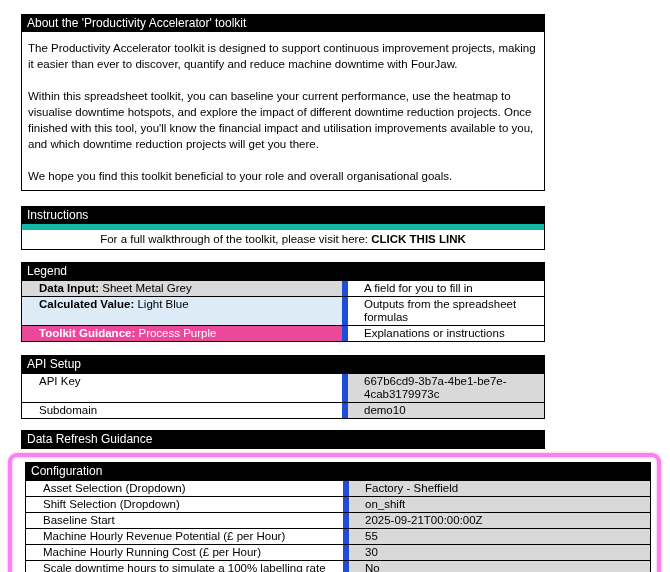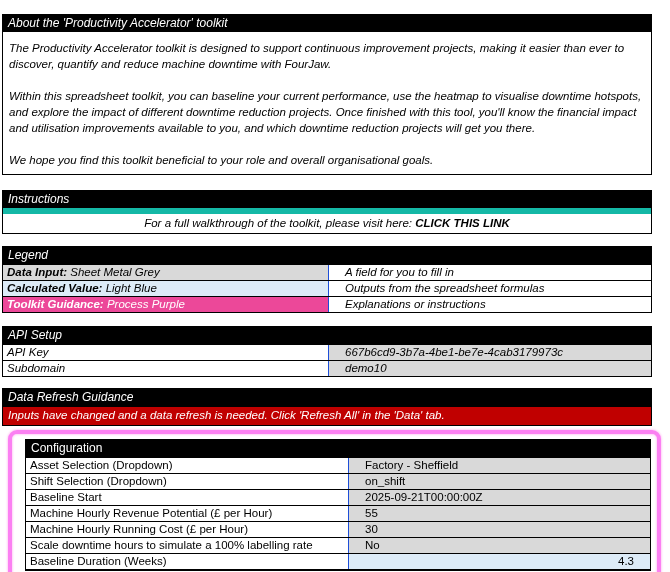--- a/index.html
+++ b/index.html
@@ -4,36 +4,36 @@
 <style>
   * { box-sizing: border-box; }
   html, body { margin: 0; padding: 0; }
   body {
     width: 670px; height: 572px; overflow: hidden;
     background: #ffffff; color: #000;
     font-family: "Liberation Sans", sans-serif;
     font-size: 11.5px;
   }
   .page { position: relative; width: 670px; height: 572px; padding-top: 14px; }
-  .sect { margin-left: 2px; width: 650px; font-style: italic; }
+  .sect { margin-left: 21px; width: 524px; }
   .tbl { border: 1px solid #000; background: #fff; }
   .hdr {
     background: #000; color: #fff;
     font-size: 12px; line-height: 14px; padding: 1px 5px 2px;
   }
   
   .about-body { padding: 8px 6px 6px; line-height: 16px; }
   .about-body p { margin: 0 0 16px; }
   .about-body p:last-child { margin-bottom: 0; }
   
   .wrow { border-top: 6px solid #14b8a6; padding: 1px 5px 2px; line-height: 16px; text-align: center; }
   .b { font-weight: bold; }
   
   .row { display: flex; border-top: 1px solid #000; line-height: 13px; }
-  .cl { width: 326px; border-right: 1px solid #1d4ed8; padding: 1px 4px; }
+  .cl { width: 326px; border-right: 6px solid #1d4ed8; padding: 1px 17px; }
   .cr { flex: 1; padding: 1px 16px; }
   .bg-grey  { background: #d9d9d9; }
   .bg-blue  { background: #ddebf7; }
   .bg-purple{ background: #ec4899; color: #fff; }
   
   .mt15 { margin-top: 15px; }
   .mt12 { margin-top: 12px; }
   .mt13 { margin-top: 13px; }
   .mt11 { margin-top: 11px; }
   .mt4  { margin-top: 4px; }
@@ -98,21 +98,20 @@
       <div class="cr bg-grey">667b6cd9-3b7a-4be1-be7e-4cab3179973c</div>
     </div>
     <div class="row">
       <div class="cl">Subdomain</div>
       <div class="cr bg-grey">demo10</div>
     </div>
   </div>
 
   <div class="sect tbl mt11">
     <div class="hdr">Data Refresh Guidance</div>
-    <div class="red-row">Inputs have changed and a data refresh is needed. Click 'Refresh All' in the 'Data' tab.</div>
   </div>
 
   <div class="pink-wrap mt4">
     <div class="tbl cfg">
       <div class="hdr">Configuration</div>
 
       <div class="row">
         <div class="cl">Asset Selection (Dropdown)</div>
         <div class="cr bg-grey">Factory - Sheffield</div>
       </div>

